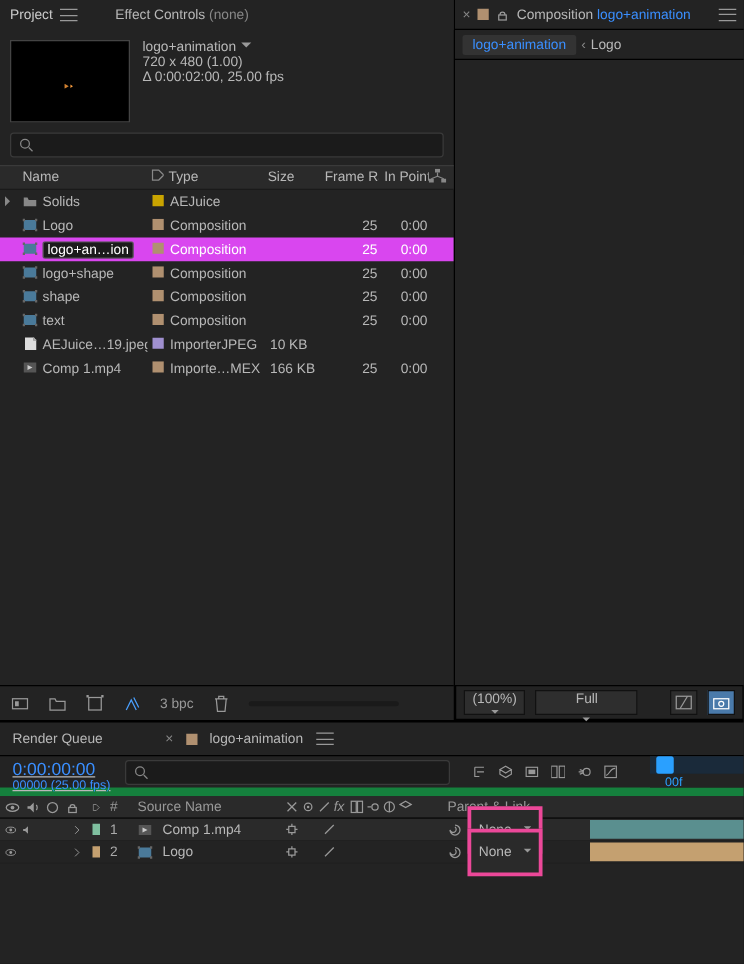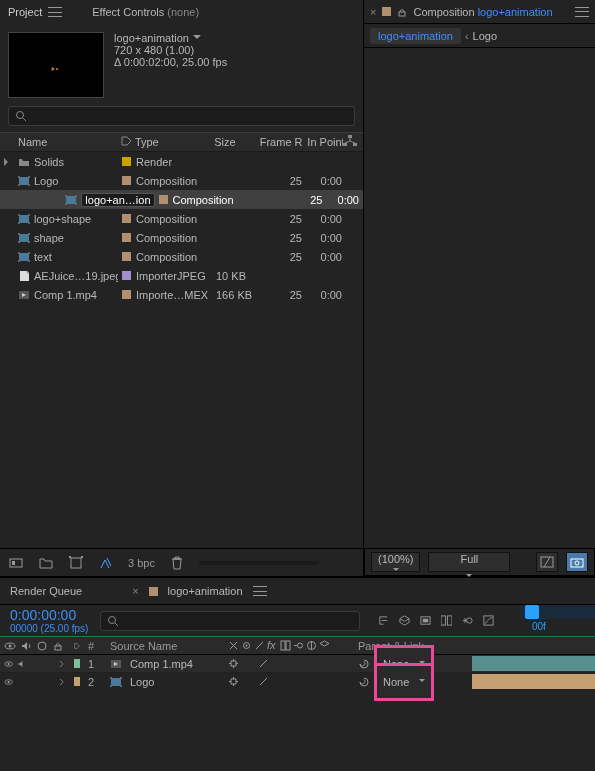--- a/index.html
+++ b/index.html
@@ -31,39 +31,39 @@
 .col { padding: 0 4px; overflow: hidden; white-space: nowrap; }
 .c-arrow { width: 14px; }
 .c-name { width: 104px; }
 .c-tag { width: 14px; text-align: center; }
 .c-type { width: 80px; }
 .c-size { width: 46px; }
 .c-fr { width: 48px; text-align: right; }
 .c-in { width: 40px; text-align: right; }
 .table-body { flex: 1; overflow: auto; }
 .row { display: flex; align-items: center; height: 19px; }
-.row.selected { background: #404040; color: #fff; padding-left: 48px; }
+.row.selected { background: #d946ef; color: #fff; }
 .row.selected .col { color: #fff; }
 .sel-name { background: #1b1b1b; border: 1px solid #555; color: #fff; padding: 0 3px; border-radius: 2px; display: inline-block; }
 .ptr { display: inline-block; border: 4px solid transparent; border-left-color: #888; margin-top: 1px; }
 .swatch { width: 9px; height: 9px; display: inline-block; }
 .type-icon { width: 12px; height: 12px; display: inline-block; margin-right: 4px; vertical-align: -2px; }
 .footer-bar { display: flex; align-items: center; height: 28px; padding: 0 8px; gap: 14px; border-top: 1px solid #000; }
 .fbtn { width: 16px; height: 16px; cursor: pointer; display: inline-flex; align-items: center; justify-content: center; color: #999; }
 .bpc { color: #999; }
 .slider { width: 120px; height: 4px; background: #1a1a1a; border-radius: 2px; }
 .comp-viewer { flex: 1; background: #232323; }
 .comp-footer { display: flex; align-items: center; height: 28px; border: 1px solid #000; padding: 0 6px; gap: 8px; }
 .dd { background: #2e2e2e; border: 1px solid #111; height: 20px; display: flex; align-items: center; padding: 0 6px; gap: 6px; flex-direction: column; }
 .dd .arr::after { content: ""; border: 3px solid transparent; border-top-color: #999; }
 .sq-btn { width: 22px; height: 20px; background: #2e2e2e; border: 1px solid #111; display: flex; align-items: center; justify-content: center; }
 
 .timeline-panel { height: 195px; width: 595px; background: #232323; border-top: 2px solid #000; display: flex; flex-direction: column; }
 .tl-tabs { display: flex; align-items: center; height: 26px; padding-left: 10px; gap: 10px; }
-.tl-upper { display: flex; height: 33px; border-top: 1px solid #000; border-bottom: 1px solid #15803d; }
+.tl-upper { display: flex; height: 33px; border-top: 1px solid #000; border-bottom: 7px solid #15803d; text-decoration: underline; }
 .tl-time { width: 100px; padding: 2px 10px; }
 .tl-time .tc { color: #3a8fff; font-size: 14px; }
 .tl-time .fps { color: #3a8fff; font-size: 10px; }
 .tl-search { flex: 0 0 272px; display: flex; align-items: center; }
 .tl-icons { flex: 0 0 148px; display: flex; align-items: center; gap: 10px; padding-left: 6px; }
 .tl-ruler { flex: 1; background: #232323; position: relative; }
 .ruler-bar { position: absolute; left: 0; right: 0; top: 0; height: 14px; background: #1a2a3a; }
 .playhead { position: absolute; left: 5px; top: 0; width: 14px; height: 14px; background: #2aa0ff; border-radius: 2px; }
 .tick-label { position: absolute; top: 16px; left: 12px; color: #2aa0ff; font-size: 10px; }
 
@@ -160,21 +160,21 @@
       </div>
     </div>
 
     <div class="table-body" id="ptbody">
         <div class="row">
           <div class="col c-arrow"><span class="ptr"></span></div>
           <div class="col c-name"><span class="type-icon"><svg width="12" height="12" viewBox="0 0 12 12">
                 <path d="M1 3 L4 3 L5 5 L11 5 L11 10 L1 10 Z" fill="#888"></path>
               </svg></span><span>Solids</span></div>
           <div class="col c-tag"><span class="swatch" style="background:#c9a400"></span></div>
-          <div class="col c-type">Render</div>
+          <div class="col c-type">AEJuice</div>
           <div class="col c-size"></div>
           <div class="col c-fr"></div>
           <div class="col c-in"></div>
         </div>
         <div class="row">
           <div class="col c-arrow"></div>
           <div class="col c-name"><span class="type-icon"><svg width="12" height="12" viewBox="0 0 12 12">
                 <rect x="1" y="2" width="10" height="8" fill="#4a7a9a"></rect>
                 <rect x="0" y="1" width="2" height="2" fill="#666"></rect>
                 <rect x="10" y="1" width="2" height="2" fill="#666"></rect>

